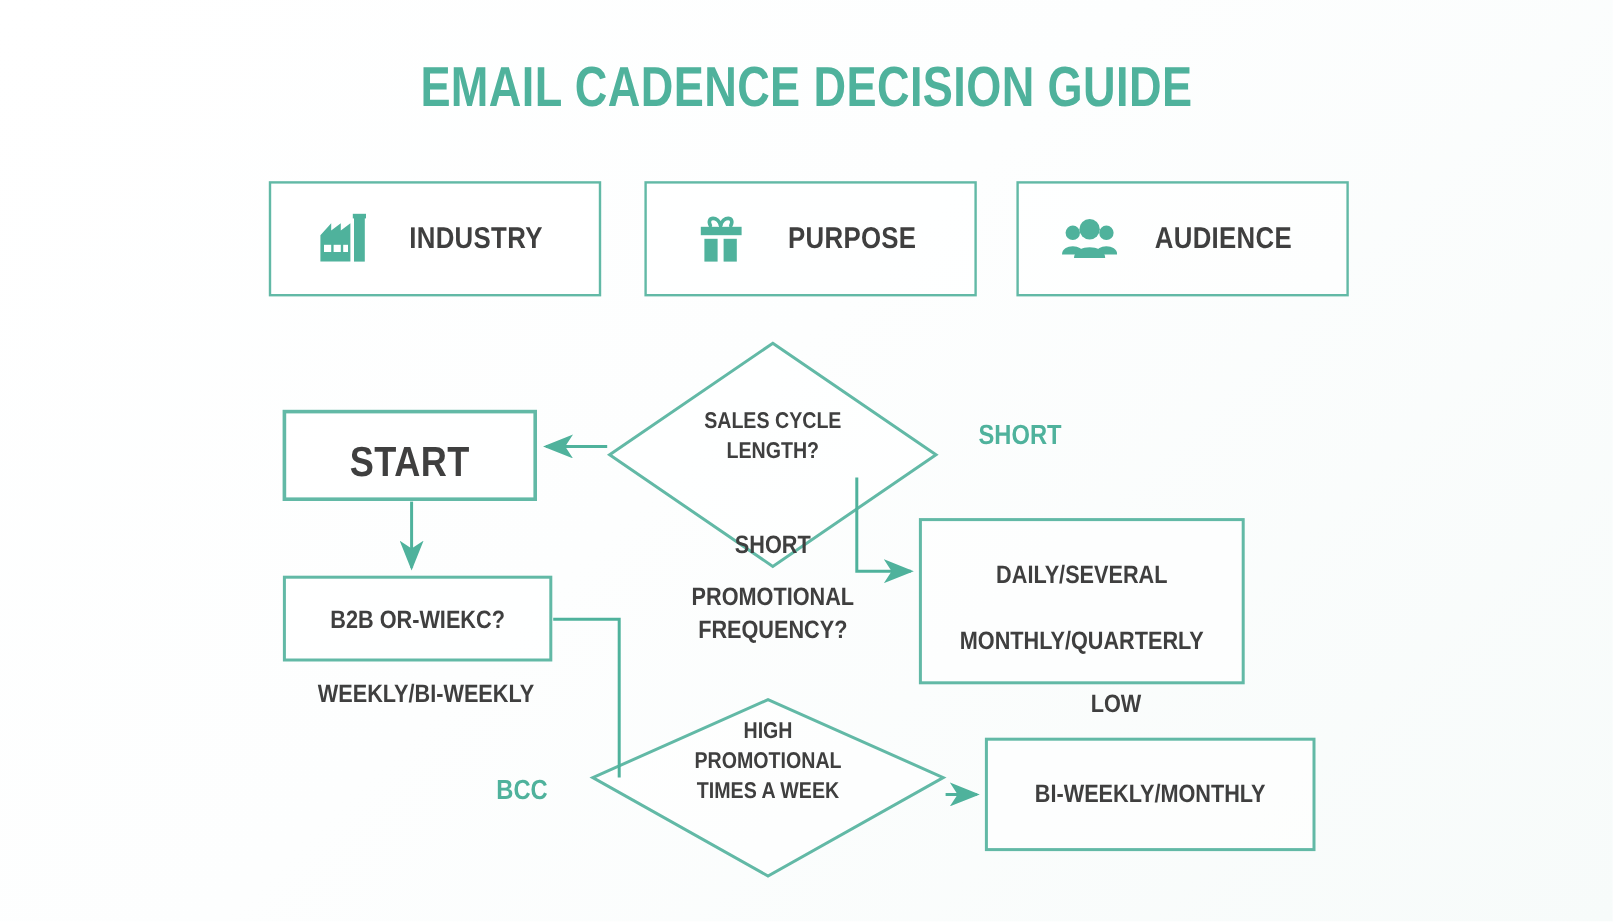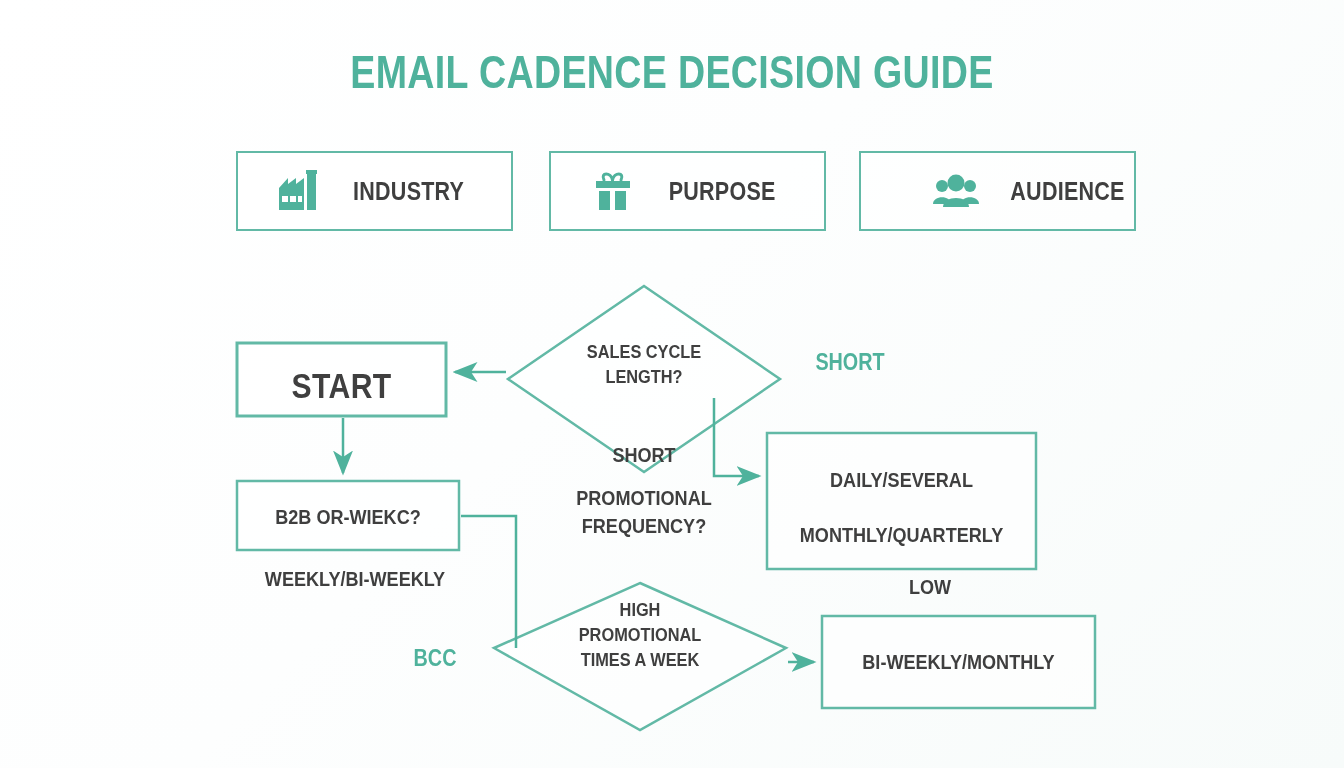--- a/index.html
+++ b/index.html
@@ -36,22 +36,21 @@
   
   .crit-box {
     position: absolute;
     box-sizing: border-box;
     border: 2px solid #62b9a6;
     background: rgba(255,255,255,0.6);
     display: flex;
     align-items: center;
     justify-content: center;
     gap: 22px;
-    height: 80px;
-    margin-left: 12px;
+    height: 96px;
   }
   .crit-label {
     font-size: 25px;
     font-weight: bold;
     color: #3f3f3f;
     letter-spacing: 0.3px;
     font-family: "Liberation Sans Narrow", "Liberation Sans", sans-serif;
     transform: scaleX(0.86);
     white-space: nowrap;
   }
@@ -112,21 +111,21 @@
     <svg class="crit-icon" viewBox="0 0 46 42">
       <path d="M14 10 C10 2, 21 2, 22.5 10" stroke="#4fb29c" stroke-width="3" fill="none" stroke-linecap="round"></path>
       <path d="M31 10 C35 2, 24 2, 22.5 10" stroke="#4fb29c" stroke-width="3" fill="none" stroke-linecap="round"></path>
       <rect x="6" y="11" width="34" height="7" fill="#4fb29c"></rect>
       <rect x="9" y="21" width="11" height="19" fill="#4fb29c"></rect>
       <rect x="25" y="21" width="11" height="19" fill="#4fb29c"></rect>
     </svg>
     <span class="crit-label">PURPOSE</span>
   </div>
 
-  <div class="crit-box" style="left:847px; top:151px; width:277px;justify-content:flex-end;">
+  <div class="crit-box" style="left:847px; top:151px; width:277px;">
     <svg class="crit-icon" viewBox="0 0 46 42">
       <circle cx="9" cy="16" r="6" fill="#4fb29c"></circle>
       <path d="M0 34 C0 25, 18 25, 18 34 Z" fill="#4fb29c"></path>
       <circle cx="37" cy="16" r="6" fill="#4fb29c"></circle>
       <path d="M28 34 C28 25, 46 25, 46 34 Z" fill="#4fb29c"></path>
       <circle cx="23" cy="13" r="8.5" fill="#4fb29c"></circle>
       <path d="M10 37 C10 25, 36 25, 36 37 Z" fill="#4fb29c"></path>
     </svg>
     <span class="crit-label">AUDIENCE</span>
   </div>

